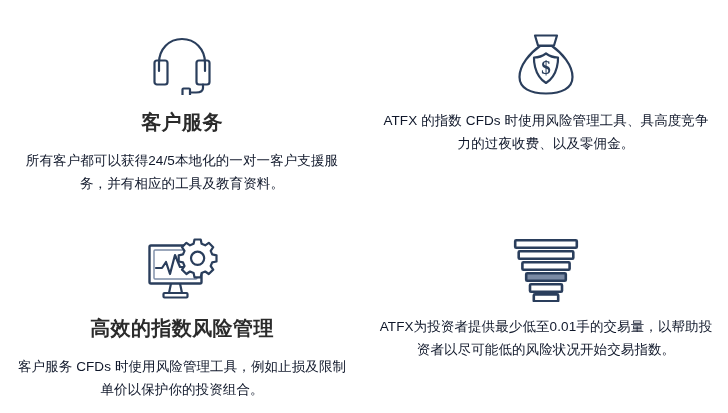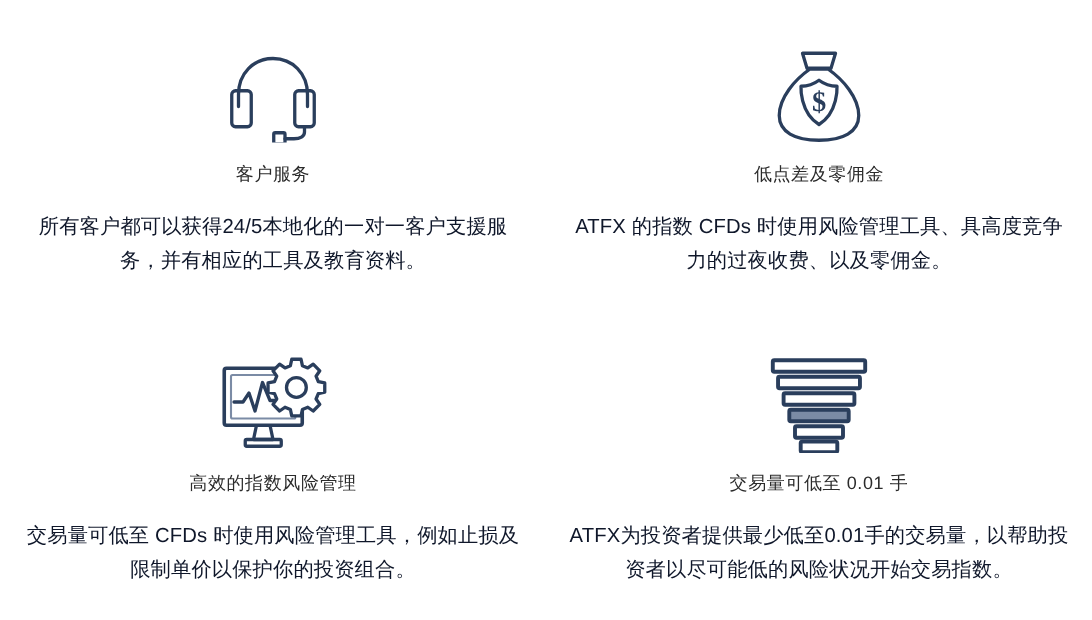--- a/index.html
+++ b/index.html
@@ -36,22 +36,22 @@
   .feature-icon {
     height: 74px;
     display: flex;
     align-items: center;
     justify-content: center;
     margin-bottom: 8px;
   }
   .feature-icon svg { display: block; }
 
   .feature-title {
-    font-size: 12px;
-    font-weight: normal;
+    font-size: 20px;
+    font-weight: bold;
     color: #2b2b2b;
     letter-spacing: 0.4px;
     line-height: 1.3;
     margin: 0 0 14px 0;
     white-space: nowrap;
   }
   .feature-desc {
     font-size: 13.5px;
     line-height: 1.72;
     color: #0f172a;
@@ -81,48 +81,46 @@
 
   <div class="feature-card card-r1">
     <div class="feature-icon">
       <svg width="64" height="66" viewBox="0 0 64 66" fill="none">
         <path d="M21 4.5 H43 L40 14.5 H24 Z" stroke="#2a3e5c" stroke-width="2.2" fill="none" stroke-linejoin="round"></path>
         <path d="M26 15 C16 22 5.5 34 5.5 46 C5.5 57 16 62.5 32 62.5 C48 62.5 58.5 57 58.5 46 C58.5 34 48 22 38 15 Z" stroke="#2a3e5c" stroke-width="2.2" fill="none" stroke-linejoin="round"></path>
         <path d="M32 22.5 C36 25.5 40.5 26.5 44 26.5 C44 26.5 45 44 32 52 C19 44 20 26.5 20 26.5 C23.5 26.5 28 25.5 32 22.5 Z" stroke="#2a3e5c" stroke-width="2.2" fill="none" stroke-linejoin="round"></path>
         <text x="32" y="43" text-anchor="middle" font-family="Liberation Serif, serif" font-size="19" font-weight="bold" fill="#2a3e5c">$</text>
       </svg>
     </div>
-    <h3 class="feature-title">低点差及零佣金</h3>
     <p class="feature-desc">ATFX 的指数 CFDs 时使用风险管理工具、具高度竞争力的过夜收费、以及零佣金。</p>
   </div>
 
   <div class="feature-card card-r2">
     <div class="feature-icon">
       <svg width="72" height="64" viewBox="0 0 72 64" fill="none">
         <rect x="3.5" y="7.5" width="52" height="38" rx="1.5" stroke="#2a3e5c" stroke-width="2.4" fill="#ffffff"></rect>
         <rect x="8" y="12" width="43" height="29" rx="1" stroke="#7b8ba5" stroke-width="1.4" fill="none"></rect>
         <path d="M10 30 H16 L20 24 L24 36 L29 17 L34 29 H50" stroke="#2a3e5c" stroke-width="2.2" fill="none" stroke-linejoin="round" stroke-linecap="round"></path>
         <path d="M25 45.5 L23 55 H36 L34 45.5" stroke="#2a3e5c" stroke-width="2.2" fill="none" stroke-linejoin="round"></path>
         <rect x="17.5" y="55" width="24" height="4.5" rx="1" stroke="#2a3e5c" stroke-width="2.2" fill="none"></rect>
         <path d="M48.5 1.5 h6.2 l0.9 4.3 3.6 1.5 3.6-2.5 4.4 4.4 -2.5 3.6 1.5 3.6 4.3 0.9 v6.2 l-4.3 0.9 -1.5 3.6 2.5 3.6 -4.4 4.4 -3.6-2.5 -3.6 1.5 -0.9 4.3 h-6.2 l-0.9-4.3 -3.6-1.5 -3.6 2.5 -4.4-4.4 2.5-3.6 -1.5-3.6 -4.3-0.9 v-6.2 l4.3-0.9 1.5-3.6 -2.5-3.6 4.4-4.4 3.6 2.5 3.6-1.5 Z" stroke="#2a3e5c" stroke-width="2.2" fill="#ffffff" stroke-linejoin="round"></path>
         <circle cx="51.6" cy="20.3" r="6.6" stroke="#2a3e5c" stroke-width="2.2" fill="#ffffff"></circle>
       </svg>
     </div>
     <h3 class="feature-title">高效的指数风险管理</h3>
-    <p class="feature-desc">交易量可低至 CFDs 时使用风险管理工具，例如止损及限制单价以保护你的投资组合。</p>
+    <p class="feature-desc">客户服务 CFDs 时使用风险管理工具，例如止损及限制单价以保护你的投资组合。</p>
   </div>
 
   <div class="feature-card card-r2">
     <div class="feature-icon">
       <svg width="66" height="64" viewBox="0 0 66 64" fill="none">
         <rect x="2.2" y="2.2" width="61.6" height="7.6" rx="1" stroke="#2a3e5c" stroke-width="2.6" fill="#ffffff"></rect>
         <rect x="5.7" y="13.2" width="54.6" height="7.6" rx="1" stroke="#2a3e5c" stroke-width="2.6" fill="#ffffff"></rect>
         <rect x="9.4" y="24.2" width="47.2" height="7.6" rx="1" stroke="#2a3e5c" stroke-width="2.6" fill="#ffffff"></rect>
         <rect x="13.2" y="35.2" width="39.6" height="7.6" rx="1" stroke="#2a3e5c" stroke-width="2.6" fill="#7b8ba5"></rect>
         <rect x="17.0" y="46.2" width="32.0" height="7.6" rx="1" stroke="#2a3e5c" stroke-width="2.6" fill="#ffffff"></rect>
         <rect x="20.8" y="56.4" width="24.4" height="7.0" rx="1" stroke="#2a3e5c" stroke-width="2.6" fill="#ffffff"></rect>
       </svg>
     </div>
-    <h3 class="feature-title">交易量可低至 0.01 手</h3>
     <p class="feature-desc">ATFX为投资者提供最少低至0.01手的交易量，以帮助投资者以尽可能低的风险状况开始交易指数。</p>
   </div>
 
 </div>
 
 </body></html>

